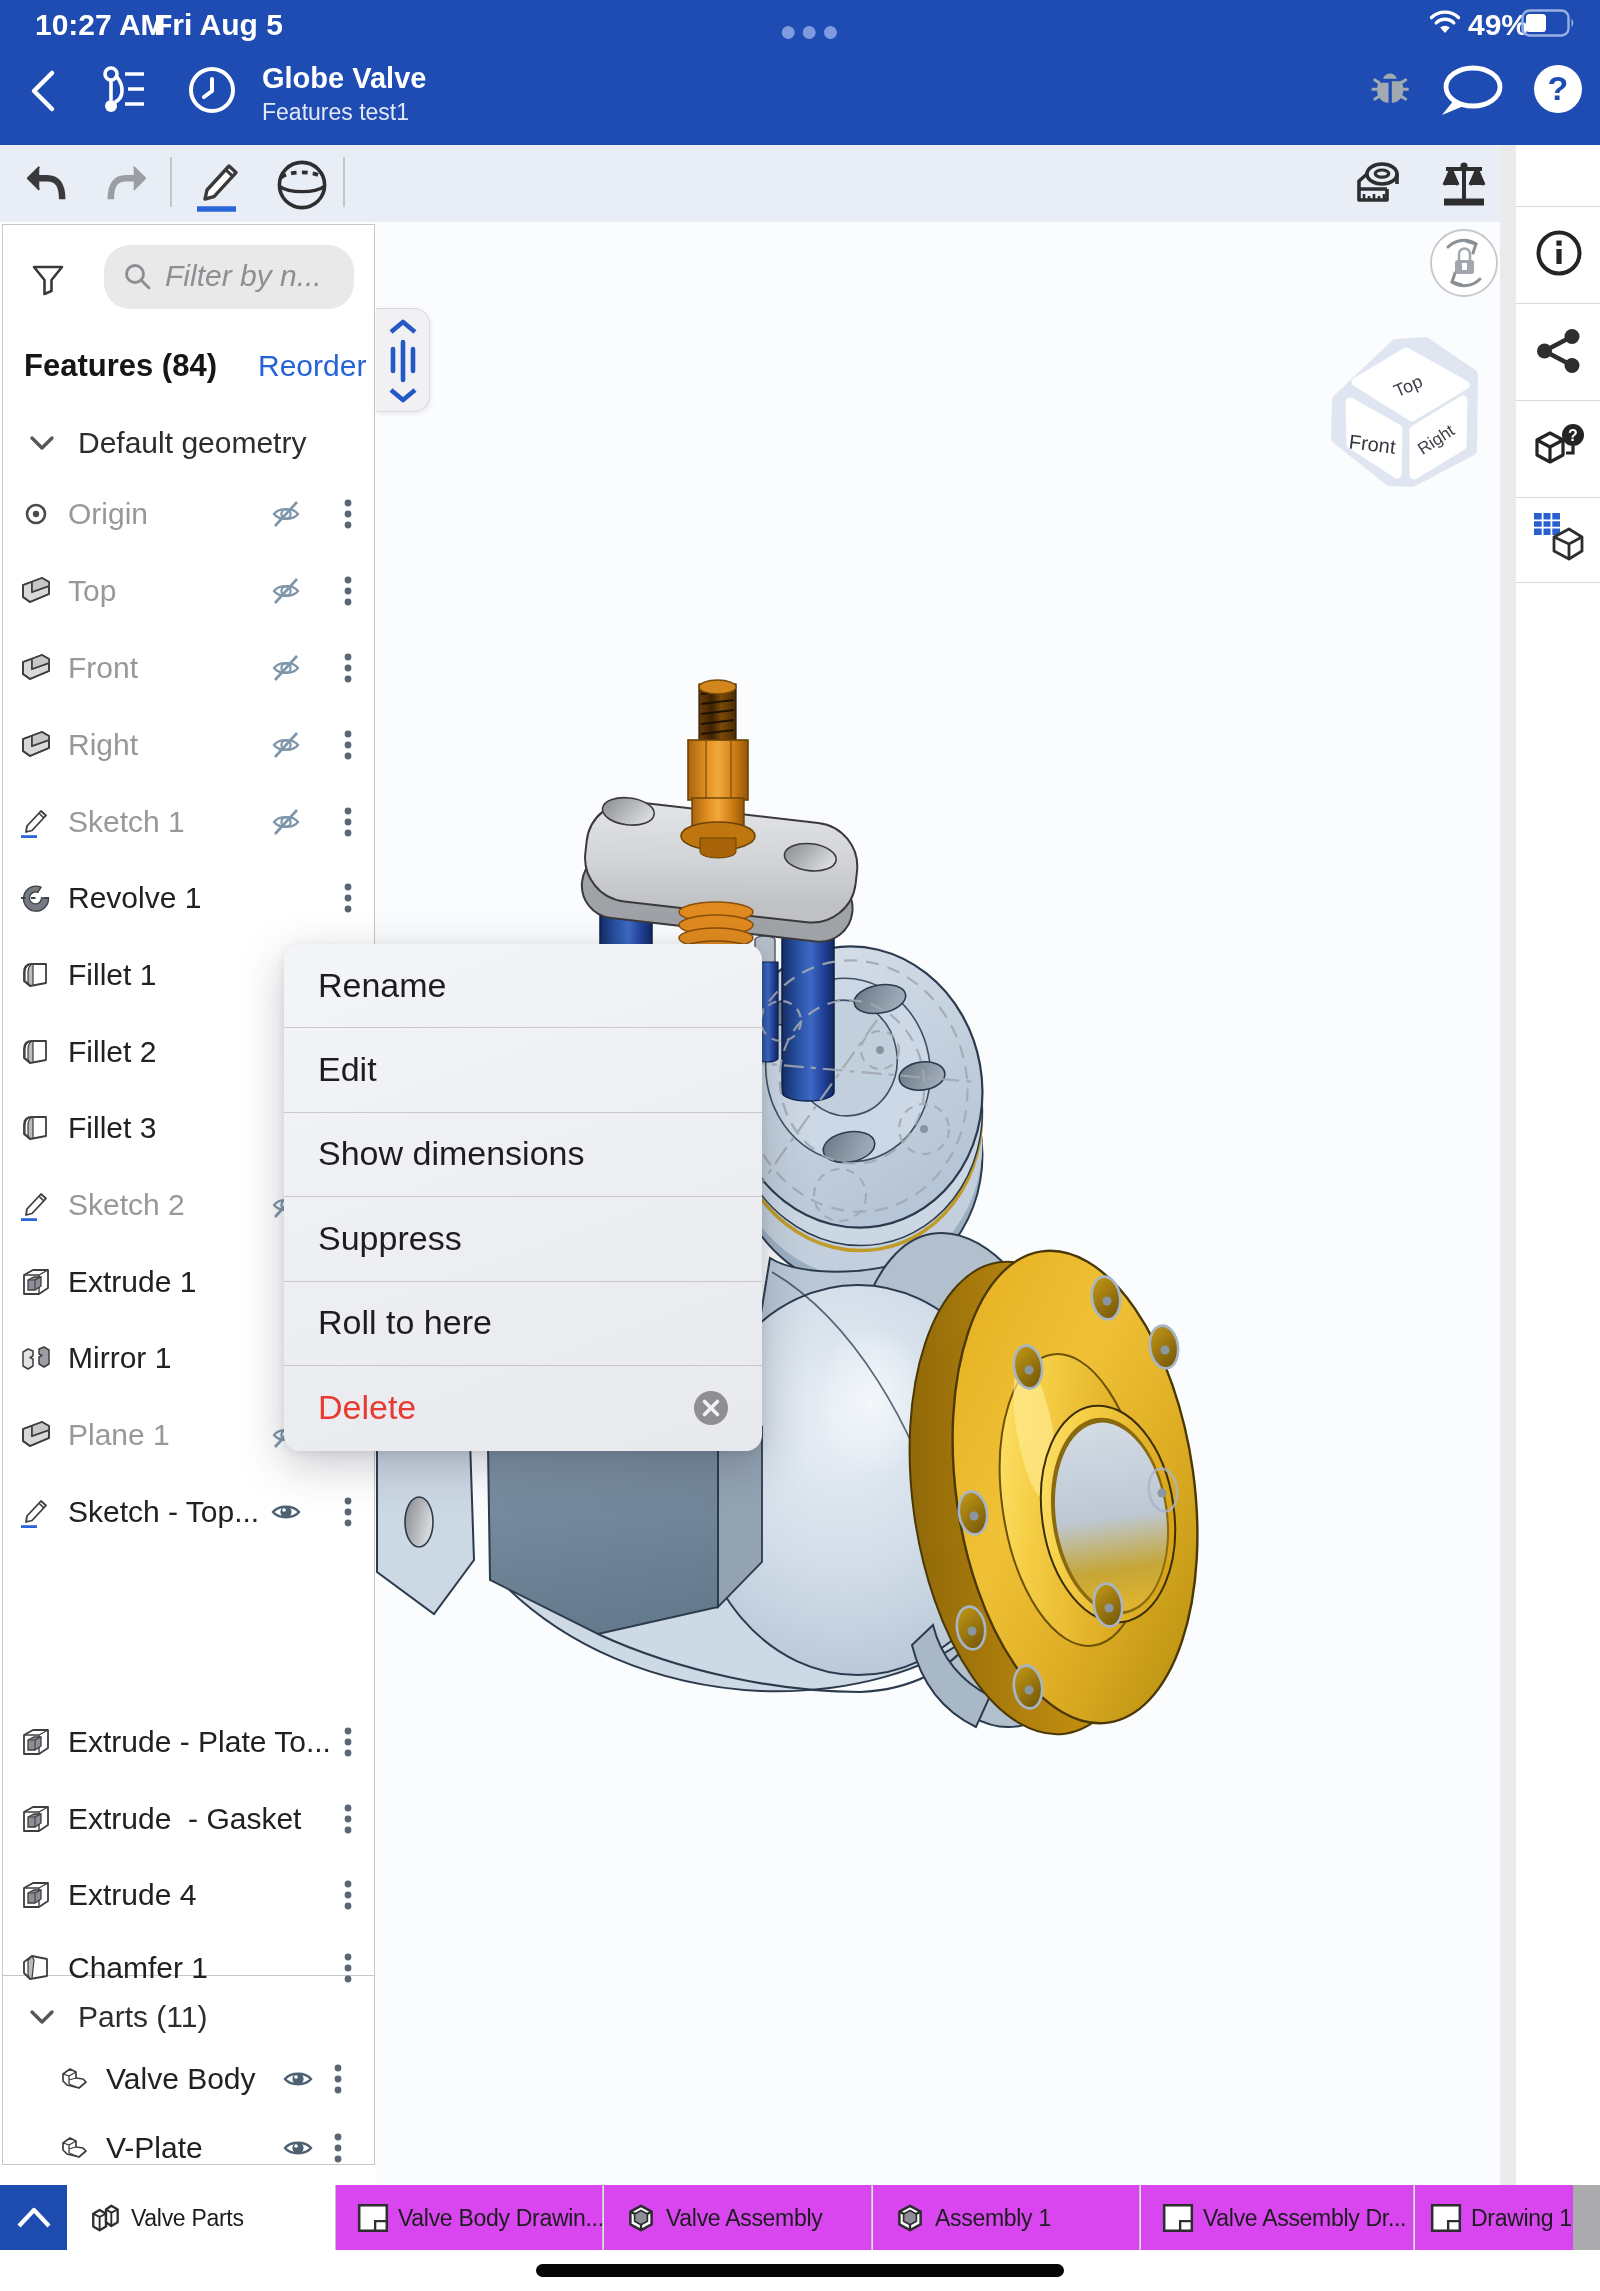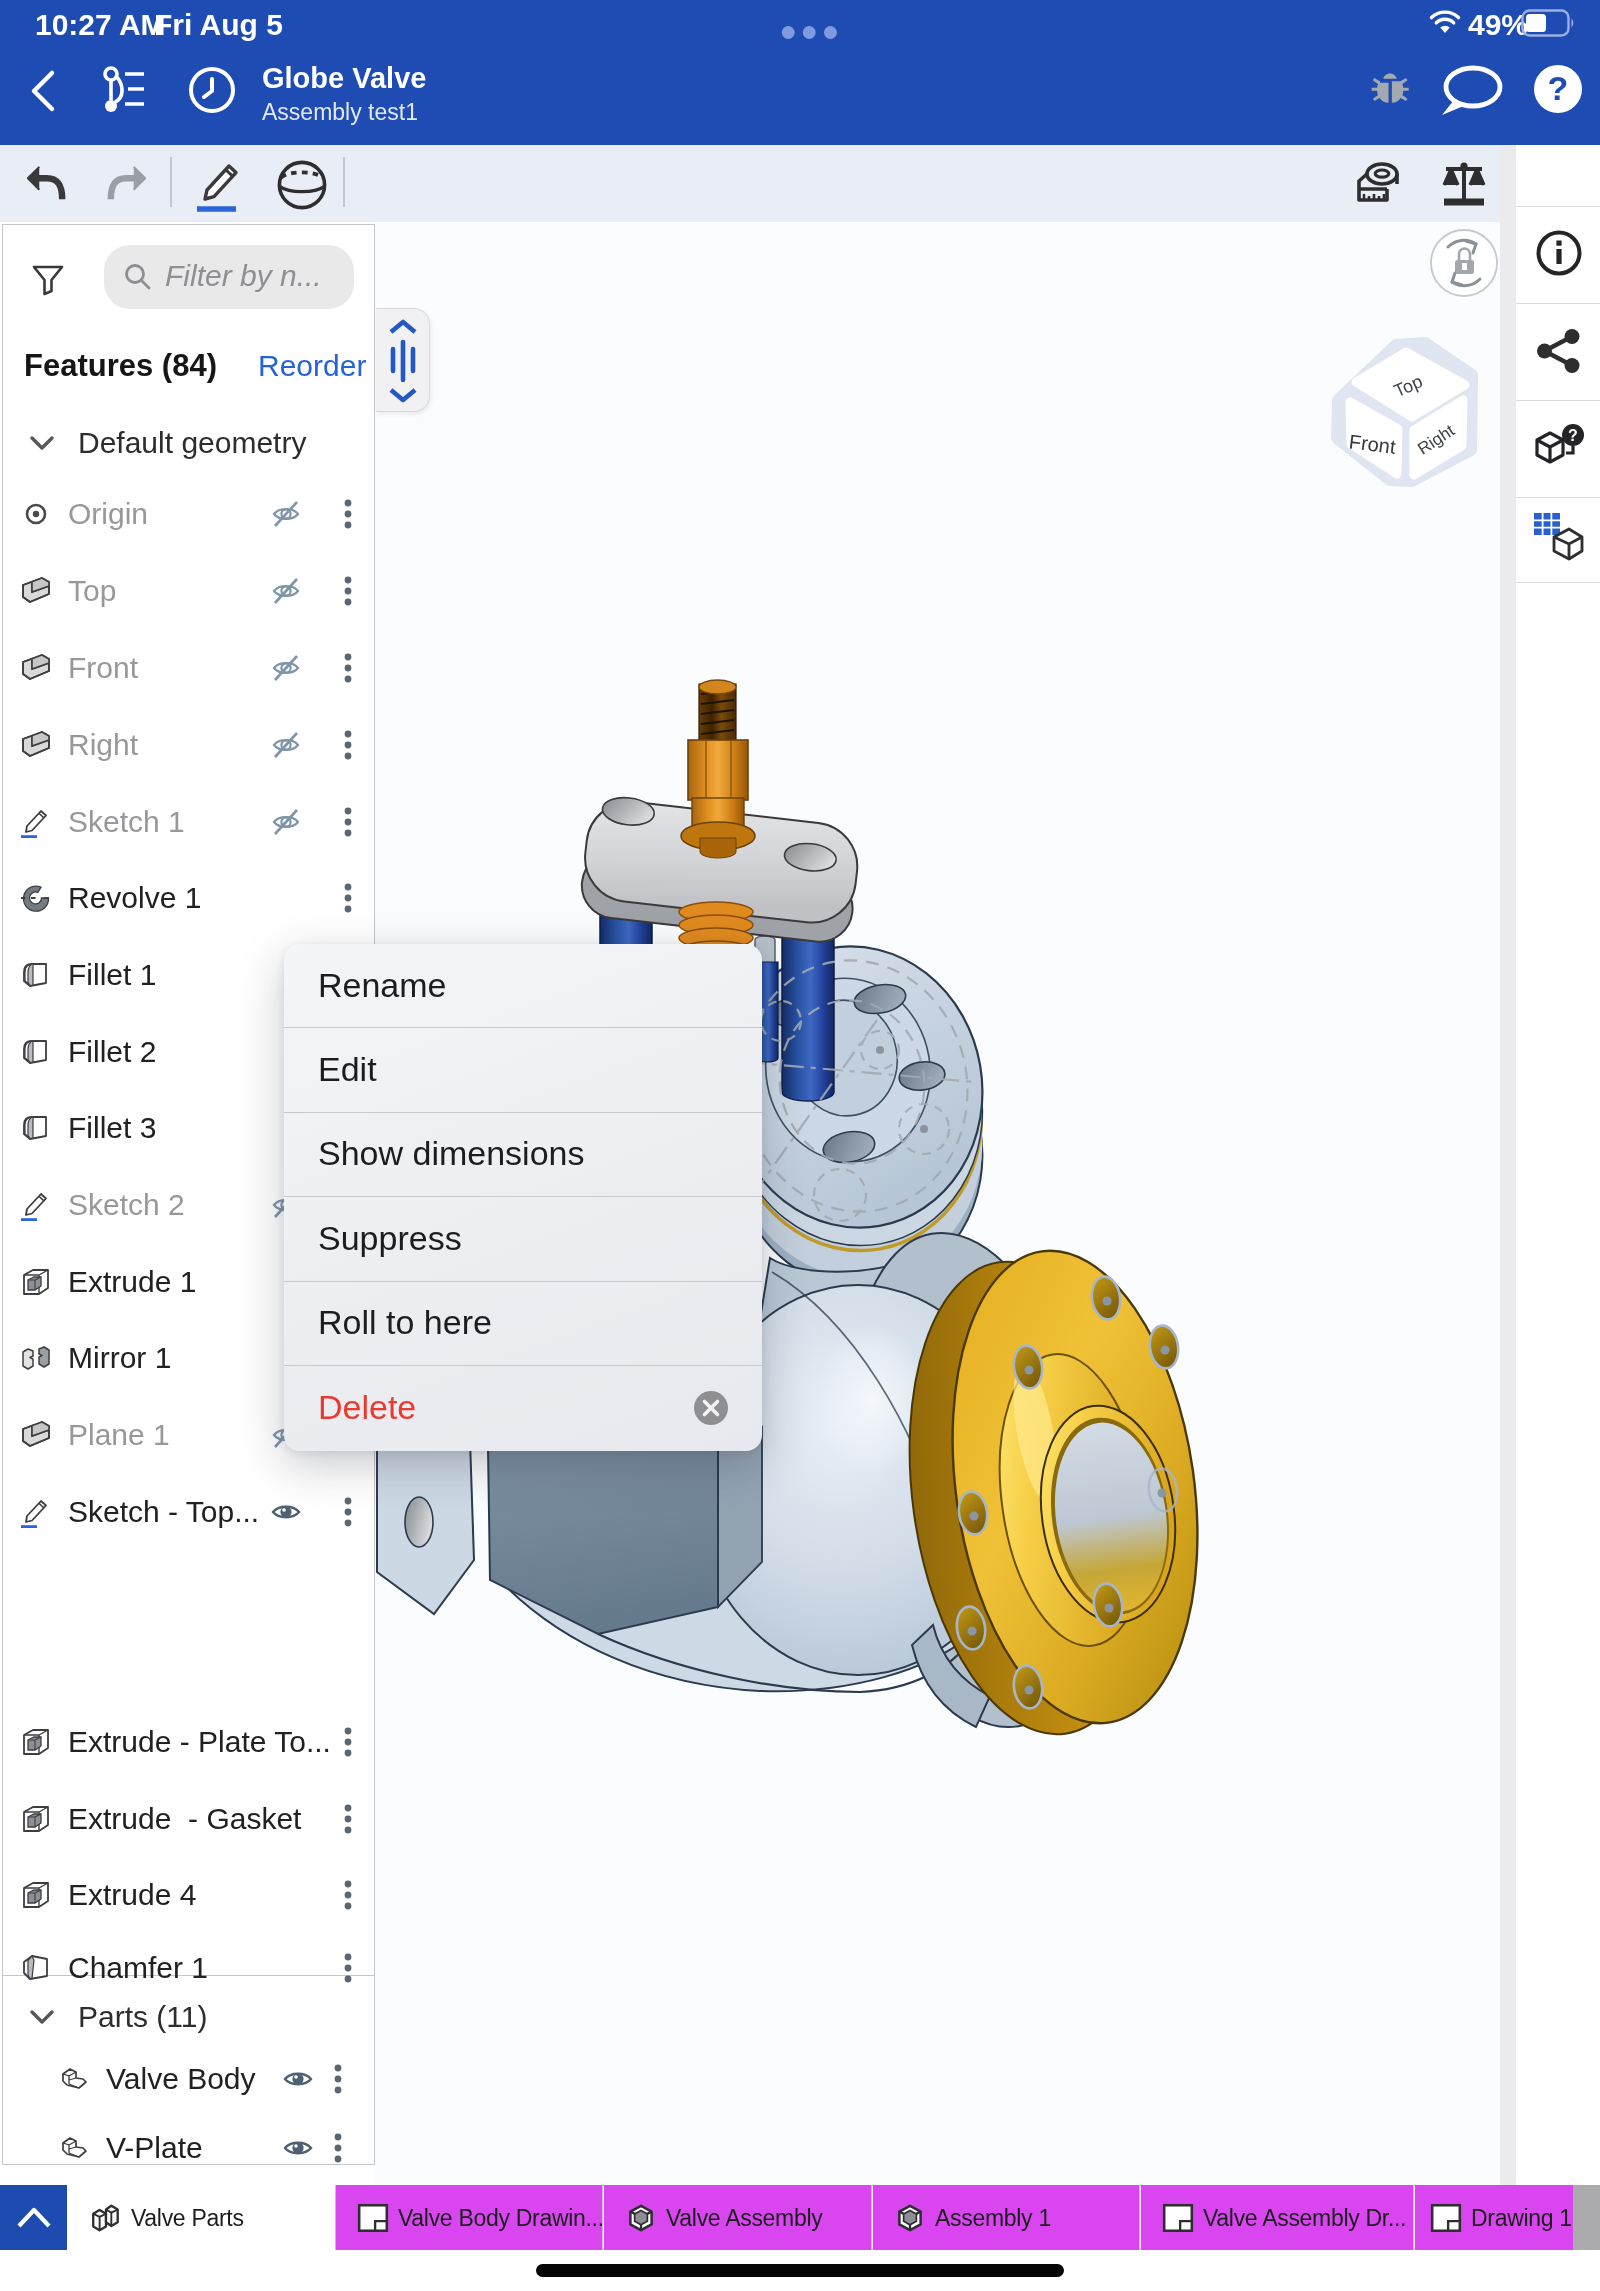--- a/index.html
+++ b/index.html
@@ -621,21 +621,21 @@
       <circle cx="13" cy="10" r="6" fill="none" stroke="#fff" stroke-width="3.6"></circle>
       <circle cx="13" cy="42" r="6" fill="#fff"></circle>
       <path d="M13 16 L13 36 M17 38 C26 34 26 22 19 13" stroke="#fff" stroke-width="3.6" fill="none"></path>
       <path d="M27 10 L46 10 M30 25 L46 25 M27 40 L46 40" stroke="#fff" stroke-width="3.6"></path>
     </svg>
     <svg class="abs" style="left:186px; top:64px;" width="52" height="52" viewBox="0 0 52 52">
       <circle cx="26" cy="26" r="21" fill="none" stroke="#fff" stroke-width="4"></circle>
       <path d="M26 15 L26 27 L18 33" stroke="#fff" stroke-width="4" fill="none" stroke-linecap="round" stroke-linejoin="round"></path>
     </svg>
     <div class="abs" style="left:262px; top:62px; color:#fff; font-size:29px; font-weight:bold;">Globe Valve</div>
-    <div class="abs" style="left:262px; top:99px; color:#e2e8f8; font-size:23px;">Assembly test1</div>
+    <div class="abs" style="left:262px; top:99px; color:#e2e8f8; font-size:23px;">Features test1</div>
     <svg class="abs" style="left:1368px; top:68px;" width="44" height="44" viewBox="0 0 24 24">
       <path fill="#a3a9b0" d="M12 3c-1.8 0-3.2 1.2-3.7 2.8h7.4C15.2 4.2 13.8 3 12 3zM6.6 7.2c-.5 0-2.1-1-2.9-1.7L2.6 6.6C3.4 7.4 4.9 8.5 5.5 8.7 5.2 9.3 5 10 5 10.8H2v1.6h3v.2c0 .8.1 1.5.4 2.2-.6.3-2 1.3-2.8 2.1l1.1 1.1c.7-.7 2.2-1.6 2.7-1.7.9 1.5 2.6 2.6 4.8 2.7V8H6.6zM13 8v11c2.2-.1 3.9-1.2 4.8-2.7.5.1 2 1 2.7 1.7l1.1-1.1c-.8-.8-2.2-1.8-2.8-2.1.3-.7.4-1.4.4-2.2v-.2h3v-1.6h-3c0-.8-.2-1.5-.5-2.1.6-.2 2.1-1.3 2.9-2.1l-1.1-1.1c-.8.7-2.4 1.7-2.9 1.7H13z"></path>
     </svg>
     <svg class="abs" style="left:1436px; top:65px;" width="68" height="52" viewBox="0 0 68 52">
       <ellipse cx="37" cy="22" rx="27" ry="19" fill="none" stroke="#fff" stroke-width="4.8"></ellipse>
       <path d="M18 35 L6 50 L30 40 Z" fill="#fff"></path>
     </svg>
     <svg class="abs" style="left:1533px; top:64px;" width="50" height="50" viewBox="0 0 50 50">
       <circle cx="25" cy="25" r="24" fill="#fff"></circle>
       <text x="25" y="36" text-anchor="middle" font-family="Liberation Sans, sans-serif" font-size="34" font-weight="bold" fill="#1e4cb2">?</text>

